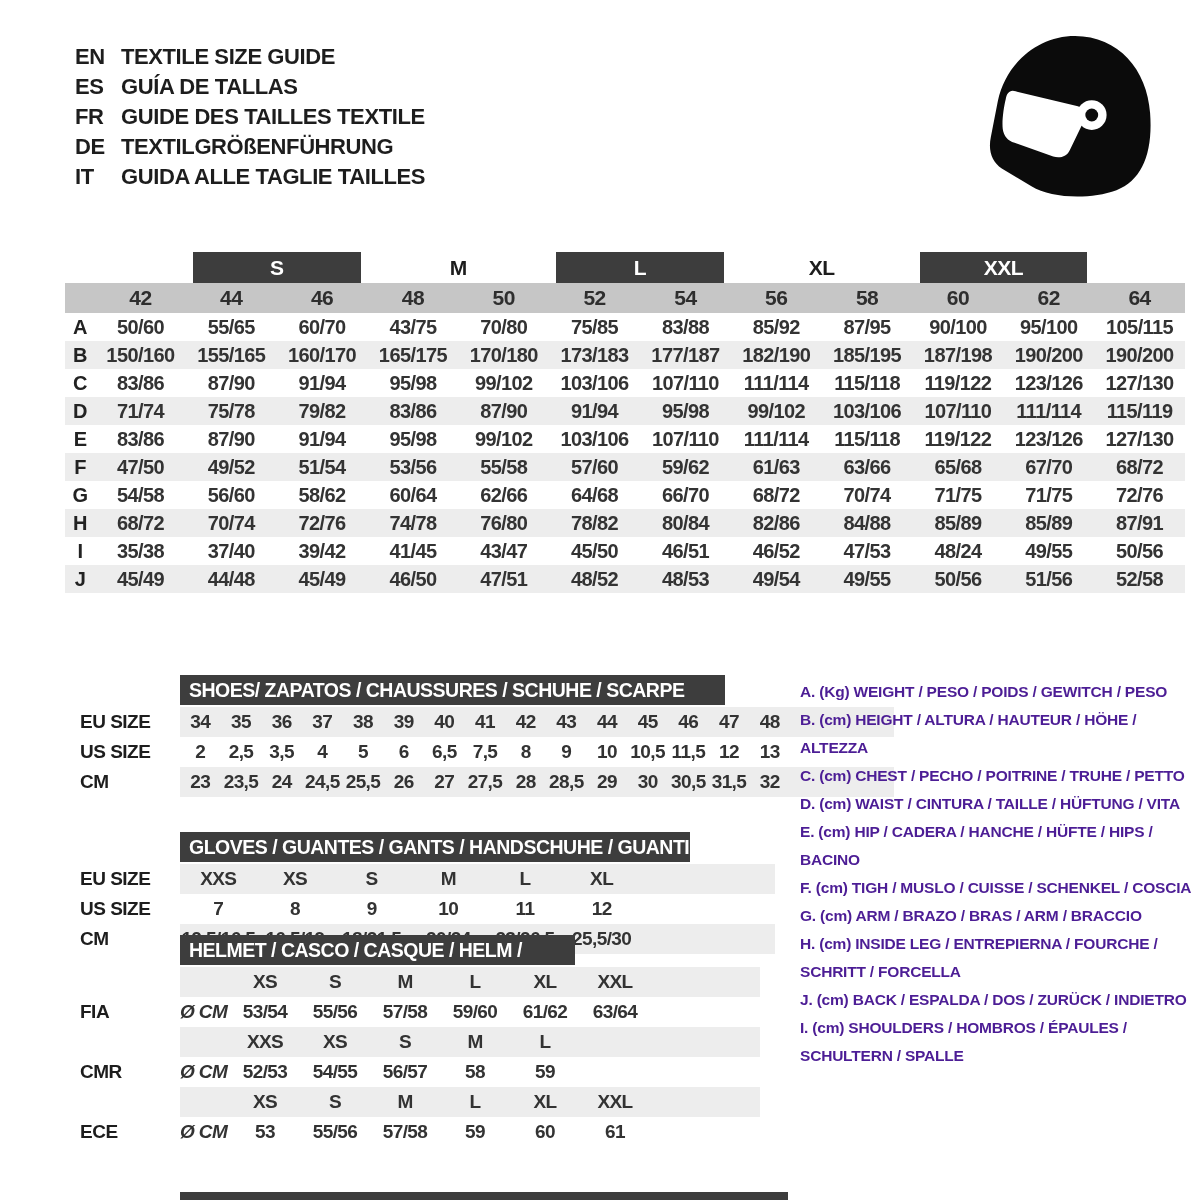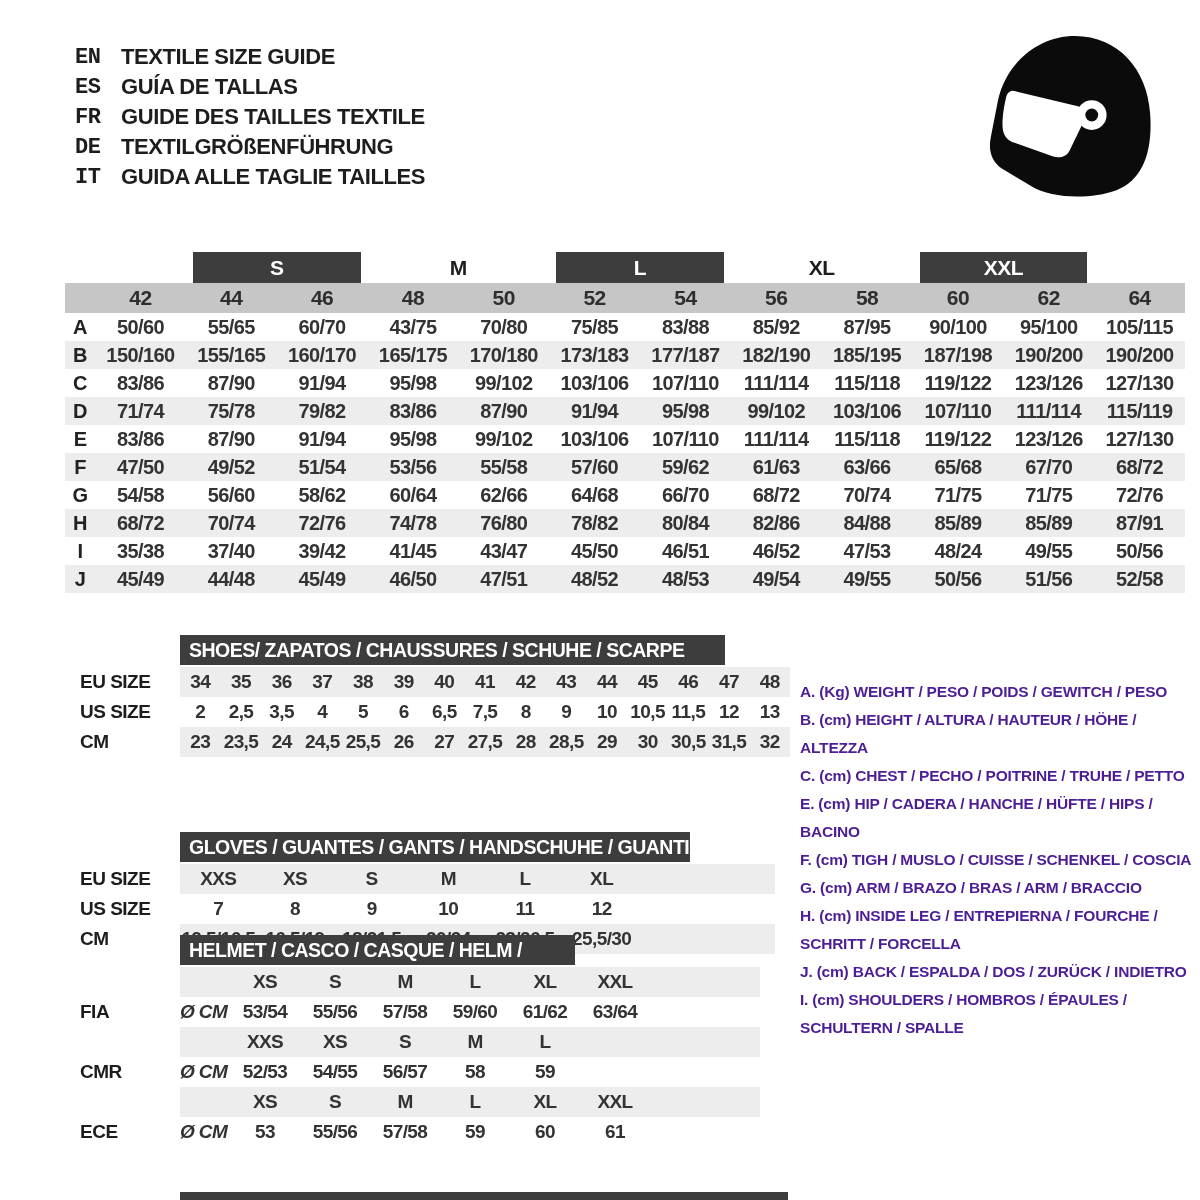--- a/index.html
+++ b/index.html
@@ -6,21 +6,21 @@
   body{
     width:1200px;height:1200px;position:relative;background:#fff;
     font-family:"Liberation Sans",sans-serif;font-weight:bold;color:var(--text,#222);
     overflow:hidden;
   }
   .abs{position:absolute;}
 
   
   #title-block{left:75px;top:42px;}
   .t-row{display:flex;height:30px;align-items:center;font-size:22px;letter-spacing:-0.4px;color:#1d1d1d;}
-  .t-lang{width:46px;flex:0 0 46px;font-family:Liberation Mono, monospace;}
+  .t-lang{width:46px;flex:0 0 46px;}
 
   
   #helmet-logo{left:980px;top:30px;width:180px;height:178px;}
 
   
   #main-table{left:65px;top:252px;width:1120px;}
   .m-grid{display:grid;grid-template-columns:30px repeat(12,1fr);align-items:center;text-align:center;}
   #letter-row{height:31px;}
   .grp{height:31px;line-height:31px;font-size:21px;letter-spacing:-0.5px;margin:0 7px;color:#1d1d1d;}
   .grp.dark{background:var(--dark,#3d3d3d);color:#fff;}
@@ -32,24 +32,24 @@
   
   .bar{position:absolute;height:30px;background:var(--dark,#3d3d3d);color:#fff;
        font-size:19.5px;line-height:30px;letter-spacing:-0.5px;padding-left:9px;box-sizing:border-box;}
   .lrow{position:relative;height:30px;}
   .lrow-label{position:absolute;left:15px;top:0;height:30px;line-height:30px;font-size:19px;letter-spacing:-0.5px;color:#1d1d1d;}
   .strip{position:absolute;left:115px;top:0;height:30px;}
   .strip.shaded{background:var(--rowgray,#ededed);}
   .cells{display:grid;align-items:center;text-align:center;height:30px;
          font-size:19px;letter-spacing:-0.6px;color:#333;}
 
-  #shoes{left:65px;top:635px;width:730px;height:125px;}
+  #shoes{left:65px;top:675px;width:730px;height:125px;}
   #shoes .bar{left:115px;top:0;width:545px;}
   #shoes-rows{position:absolute;left:0;top:32px;width:730px;}
-  #shoes .strip{width:610px;}
+  #shoes .strip{width:714px;}
   #shoes .cells{width:610px;grid-template-columns:repeat(15,1fr);}
 
   #gloves{left:65px;top:832px;width:730px;height:125px;}
   #gloves .bar{left:115px;top:0;width:510px;}
   #gloves-rows{position:absolute;left:0;top:32px;width:730px;}
   #gloves .strip{width:595px;}
   #gloves .cells{width:460px;grid-template-columns:repeat(6,1fr);}
 
   #helmet-tbl{left:65px;top:935px;width:730px;height:230px;}
   #helmet-tbl .bar{left:115px;top:0;width:395px;}
@@ -482,20 +482,21 @@
           </div>
         </div>
       </div>
     </div>
 </div>
 
 <div class="abs" id="legend">
     <div class="legend-item">A. (Kg) WEIGHT / PESO / POIDS / GEWITCH / PESO</div>
     <div class="legend-item">B. (cm) HEIGHT / ALTURA / HAUTEUR / HÖHE / ALTEZZA</div>
     <div class="legend-item">C. (cm) CHEST / PECHO / POITRINE / TRUHE / PETTO</div>
+    <div class="legend-item">D. (cm) WAIST / CINTURA / TAILLE / HÜFTUNG / VITA</div>
     <div class="legend-item">E. (cm) HIP / CADERA / HANCHE / HÜFTE / HIPS / BACINO</div>
     <div class="legend-item">F. (cm) TIGH / MUSLO / CUISSE / SCHENKEL / COSCIA</div>
     <div class="legend-item">G. (cm) ARM / BRAZO / BRAS / ARM / BRACCIO</div>
     <div class="legend-item">H. (cm) INSIDE LEG / ENTREPIERNA / FOURCHE /
 SCHRITT / FORCELLA</div>
     <div class="legend-item">J. (cm) BACK / ESPALDA / DOS / ZURÜCK / INDIETRO</div>
     <div class="legend-item">I. (cm) SHOULDERS / HOMBROS / ÉPAULES /
 SCHULTERN / SPALLE</div>
   </div>
 

